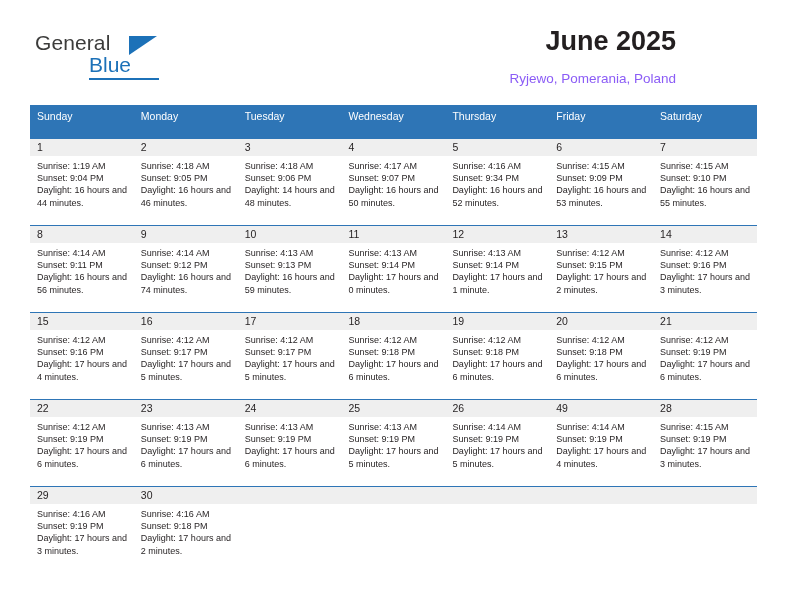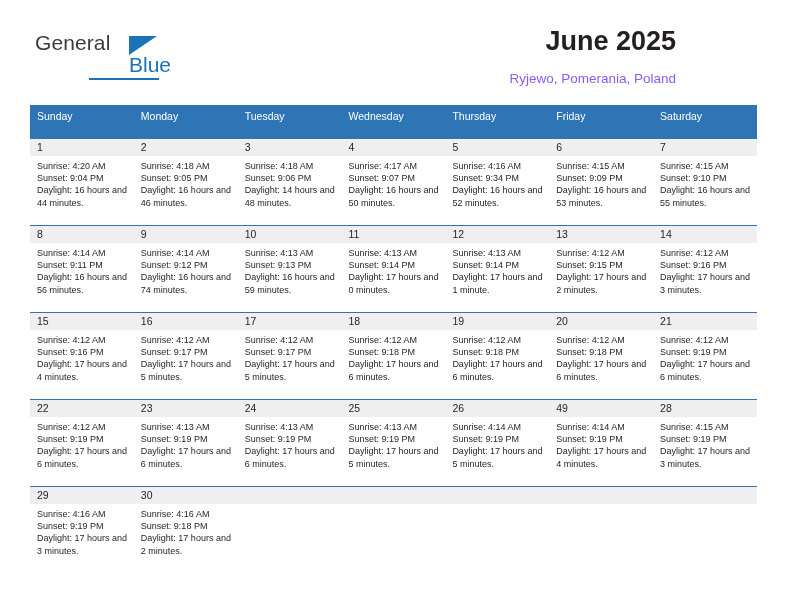--- a/index.html
+++ b/index.html
@@ -54,21 +54,20 @@
     border-left: 28px solid #1c71b8;
     border-bottom: 19px solid transparent;
   }
   .logo-blue {
     position: absolute;
     left: 54px;
     top: 22px;
     font-size: 21px;
     color: #1c71b8;
     font-family: "Liberation Sans", sans-serif;
-    margin-left: 40px;
   }
   .logo-underline {
     position: absolute;
     left: 54px;
     top: 47px;
     width: 70px;
     height: 2px;
     background: #1c71b8;
   }
 
@@ -170,21 +169,21 @@
         <th>Thursday</th>
         <th>Friday</th>
         <th>Saturday</th>
       </tr>
     </thead>
     <tbody id="calendar-body">
         <tr>
           <td>
             <div class="daynum">1</div>
             <div class="cell-body">
-              <div>Sunrise: 4:20 AM</div>
+              <div>Sunrise: 1:19 AM</div>
               <div>Sunset: 9:04 PM</div>
               <div class="wrap">Daylight: 16 hours and 44 minutes.</div>
             </div>
           </td>
           <td>
             <div class="daynum">2</div>
             <div class="cell-body">
               <div>Sunrise: 4:18 AM</div>
               <div>Sunset: 9:05 PM</div>
               <div class="wrap">Daylight: 16 hours and 46 minutes.</div>

